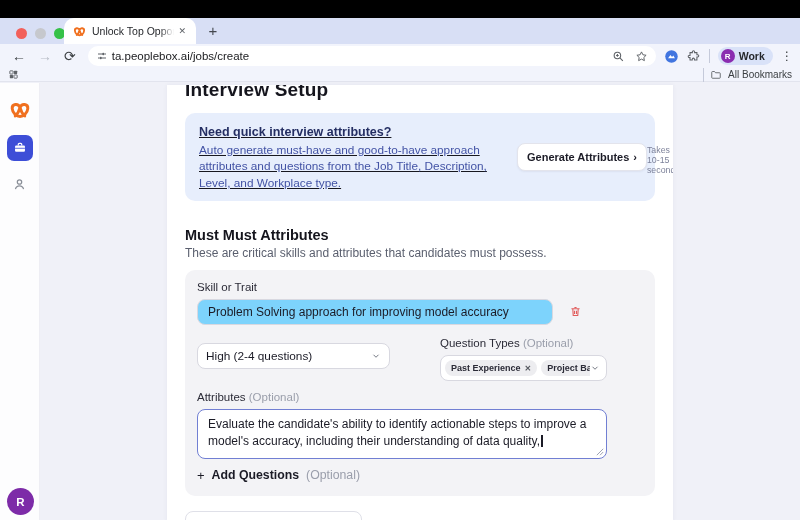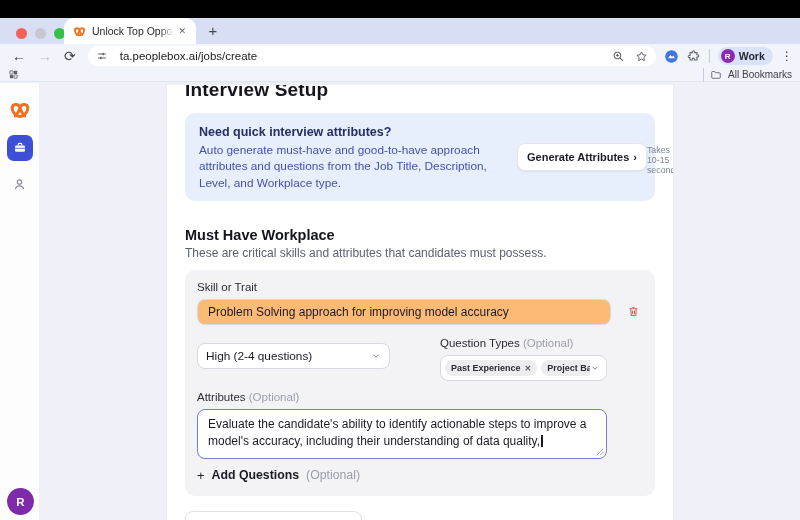--- a/index.html
+++ b/index.html
@@ -14,21 +14,21 @@
   .light { width:11px; height:11px; border-radius:50%; }
   .tab { position:absolute; left:64px; bottom:0; width:132px; height:26px; background:#fff; border-radius:10px 10px 0 0; display:flex; align-items:center; padding:0 6px 0 9px; }
   .tab-title { flex:1; font-size:10.5px; color:#26282c; white-space:nowrap; overflow:hidden; position:relative; }
   .tab-title::after { content:""; position:absolute; right:0; top:0; bottom:0; width:14px; background:linear-gradient(to right, rgba(255,255,255,0), #fff); }
   .tab-close { font-size:9px; color:#5f6368; padding:2px 4px; cursor:default; }
   .newtab-btn { position:absolute; left:204px; bottom:4px; font-size:15px; color:#44474e; width:18px; height:18px; line-height:17px; text-align:center; border-radius:4px; }
   .toolbar { position:absolute; top:44px; left:0; width:800px; height:24px; background:#f2f4fc; display:flex; align-items:center; }
   .nav-ic { font-size:14px; margin-left:12px; color:#3c4043; }
   .nav-ic.disabled { color:#b8bcc6; }
   .omnibox { margin-left:12px; width:568px; height:20px; background:#ffffff; border-radius:11px; display:flex; align-items:center; padding:0 8px; }
-  .omni-url { font-size:11.5px; color:#202124; margin-left:12px; flex:1; }
+  .omni-url { font-size:11.5px; color:#202124; margin-left:4px; flex:1; }
   .toolbar-right { display:flex; align-items:center; gap:8px; margin-left:8px; }
   .vsep { width:1px; height:14px; background:#c5cada; }
   .profile-chip { display:flex; align-items:center; gap:4px; background:#d9e2f8; border-radius:11px; padding:2px 8px 2px 3px; }
   .mini-avatar { width:14px; height:14px; border-radius:50%; background:#8a2cb0; color:#fff; font-size:8px; font-weight:bold; display:flex; align-items:center; justify-content:center; }
   .chip-label { font-size:10.5px; color:#26282c; font-weight:bold; }
   .kebab { font-size:12px; color:#3c4043; letter-spacing:0; margin-right:2px; }
   .bookmarksbar { position:absolute; top:68px; left:0; width:800px; height:14px; background:#f2f4fc; border-bottom:1px solid #e2e4ee; display:flex; align-items:center; justify-content:space-between; padding:0 8px; }
   .bm-right { display:flex; align-items:center; gap:6px; }
   .bm-label { font-size:10px; color:#3c4043; }
 
@@ -37,35 +37,35 @@
   .rail { position:absolute; top:0; left:0; width:40px; height:437px; background:#fdfdfe; border-right:1px solid #eeeef4; }
   .rail-logo { position:absolute; top:16px; left:9px; }
   .rail-btn { position:absolute; top:52px; left:7px; width:26px; height:26px; background:#3d4ed7; border-radius:7px; display:flex; align-items:center; justify-content:center; }
   .rail-people { position:absolute; top:94px; left:12px; }
   .rail-avatar { position:absolute; top:405px; left:7px; width:27px; height:27px; border-radius:50%; background:#7d2ba8; color:#fff; font-size:11.5px; font-weight:bold; display:flex; align-items:center; justify-content:center; }
 
   .panel { position:absolute; top:2px; left:167px; width:506px; height:437px; background:#ffffff; box-shadow:0 0 5px rgba(40,40,80,0.05); overflow:hidden; padding:0 18px; }
   .page-title { font-size:19px; font-weight:bold; color:#15151d; margin-top:-6px; letter-spacing:.2px; }
 
   .banner { margin-top:12px; background:#e7eefc; border-radius:10px; padding:10px 12px 10px 14px; display:flex; gap:10px; }
-  .banner-text { flex:1; }
+  .banner-text { flex:1;text-decoration:underline; }
   .banner-title { font-size:12.5px; font-weight:bold; color:#252f63; margin-top:2px; }
   .banner-body { font-size:11.8px; color:#4353a5; line-height:1.38; margin-top:3px; max-width:340px; }
   .banner-cta { width:126px; display:flex; flex-direction:row; align-items:center; }
   .gen-btn { background:#fff; border:1px solid #e3e4ec; border-radius:8px; box-shadow:0 1px 2px rgba(30,30,60,.06); padding:7px 9px; font-size:11px; font-weight:bold; color:#1b1b26; white-space:nowrap; display:flex; align-items:center; gap:4px; }
   .gen-note { font-size:8.8px; color:#7d829a; margin-top:6px; }
 
   .section-title { font-size:14.5px; font-weight:bold; color:#15151d; margin-top:26px; }
   .section-sub { font-size:12px; color:#5a5f6e; margin-top:3px; }
 
   .attr-card { margin-top:10px; background:#f3f3f6; border-radius:10px; padding:11px 12px 13px 12px; }
   .field-label { font-size:11.5px; color:#2b2b37; }
   .opt { color:#9a9eab; font-weight:normal; }
   .skill-row { display:flex; align-items:center; margin-top:6px; }
-  .text-input { width:414px; height:26px; background:#fdba74; border:1px solid #d8d8e0; border-radius:8px; padding:0 10px; font-size:12px; color:#1b1b26; display:flex; align-items:center; white-space:nowrap; overflow:hidden; }
+  .text-input { width:356px; height:26px; background:#7dd3fc; border:1px solid #d8d8e0; border-radius:8px; padding:0 10px; font-size:12px; color:#1b1b26; display:flex; align-items:center; white-space:nowrap; overflow:hidden; }
   .trash-btn { margin-left:16px; cursor:pointer; }
   .row2 { display:flex; margin-top:12px; }
   .col-depth { width:193px; margin-right:50px; }
   .col-types { width:167px; }
   .select { margin-top:6px; height:26px; background:#fff; border:1px solid #d8d8e0; border-radius:8px; display:flex; align-items:center; padding:0 8px; }
   .select-value { flex:1; font-size:11.8px; color:#1b1b26; white-space:nowrap; overflow:hidden; }
   .chips { flex:1; display:flex; gap:4px; align-items:center; overflow:hidden; }
   .chip { background:#ededf0; border-radius:9px; padding:3px 6px; font-size:9px; font-weight:bold; color:#2b2b37; white-space:nowrap; display:flex; align-items:flex-end; gap:4px; }
   .chip-x { font-size:8px; color:#55585f; cursor:pointer; }
   .guidelines-block { margin-top:10px; }
@@ -204,21 +204,21 @@
       </div>
       <div class="banner-cta">
         <div class="gen-btn">
           <span>Generate Attributes</span>
           <span>›</span>
         </div>
         <div class="gen-note">Takes 10-15 seconds</div>
       </div>
     </div>
 
-    <div class="section-title">Must Have Workplace</div>
+    <div class="section-title">Must Must Attributes</div>
     <div class="section-sub">These are critical skills and attributes that candidates must possess.</div>
 
     <div class="attr-card">
       <div class="field-label">Skill or Trait</div>
       <div class="skill-row">
         <div class="text-input">Problem Solving approach for improving model accuracy</div>
         <span class="trash-btn">
           <svg width="13" height="13" viewBox="0 0 24 24" fill="none" stroke="#e15b5b" stroke-width="2">
             <path d="M4.5 7h15M10 4.5h4M7 7l.8 12.5h8.4L17 7M10.2 10.5v6M13.8 10.5v6"></path>
           </svg>

